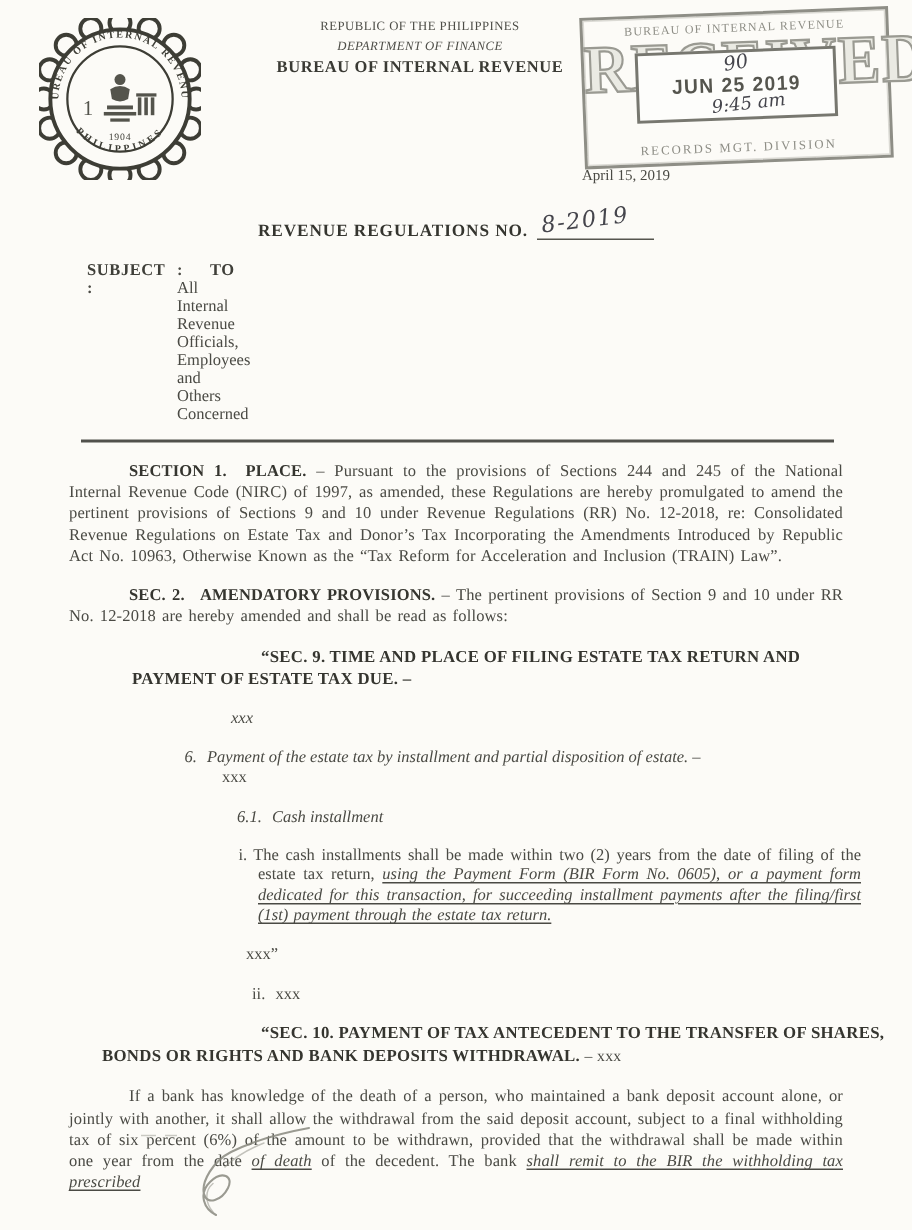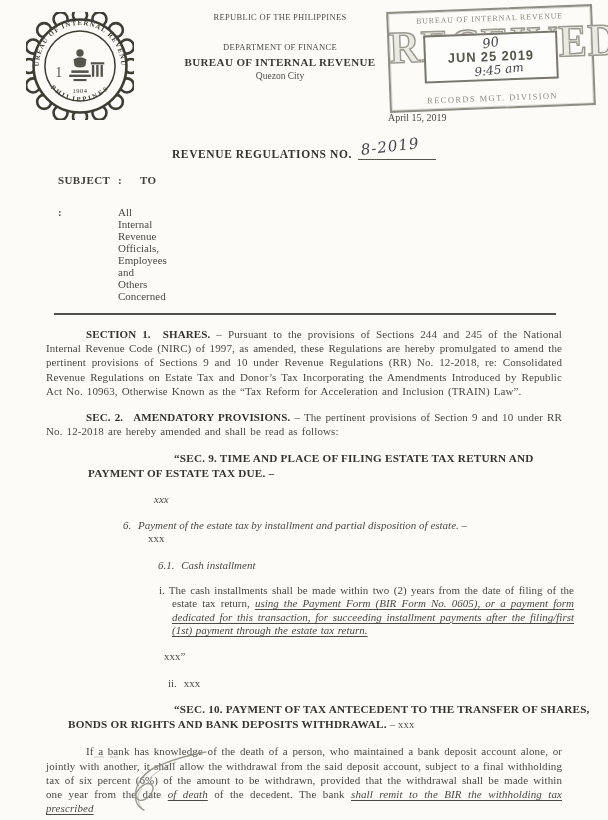--- a/index.html
+++ b/index.html
@@ -11,21 +11,21 @@
     font-size:11px;
   }
   .content{padding:0 46px;}
   
   .header{position:relative; height:132px;}
   .seal{position:absolute; left:26px; top:12px; width:108px; height:108px;}
   .seal-ring-text{font-family:"Liberation Serif",serif; font-size:6.2px; letter-spacing:1.1px; fill:#3d3d35; font-weight:bold;}
   .seal-year{font-family:"Liberation Serif",serif; font-size:6px; letter-spacing:.5px; fill:#3d3d35; text-anchor:middle;}
   .letterhead-text{position:absolute; left:140px; top:12px; width:280px; text-align:center; color:#4e4e48;}
   .lh-republic{font-size:8.5px; letter-spacing:.3px;}
-  .lh-department{font-size:8.5px; letter-spacing:.3px; margin-top:20px;}
+  .lh-department{font-size:8.5px; letter-spacing:.3px; margin-top:3px;font-style:italic;}
   .lh-bureau{font-size:11px; font-weight:bold; letter-spacing:.4px; margin-top:4px; color:#3a3a34;}
   .lh-city{font-size:9.5px; margin-top:3px;}
   
   .stamp{
     position:absolute; left:388px; top:8px; width:202px; height:97px;
     border:2px solid var(--stamp,#8e8e86); transform:rotate(-2.2deg);
     box-shadow:inset 0 0 0 1px rgba(142,142,134,.3);
     color:var(--stamp,#8e8e86);
   }
   .stamp-agency{position:absolute; top:4px; left:0; right:0; text-align:center; font-size:8px; letter-spacing:.8px; white-space:nowrap;}
@@ -48,21 +48,21 @@
   .issue-date{position:absolute; left:388px; top:112px; font-size:10px; color:#4a4a44;}
   
   .title-row{margin-top:10px; display:flex; justify-content:center; align-items:flex-end; gap:6px;}
   .title-label{font-weight:bold; font-size:11.5px; letter-spacing:.6px; color:#35352f;}
   .title-number{position:relative; width:78px; height:17px; border-bottom:1.2px solid #55554e;}
   .title-number .hand-number{
     position:absolute; left:4px; bottom:0; font-size:15px; letter-spacing:1px;
     transform:rotate(-7deg); transform-origin:left bottom; white-space:nowrap;
   }
   
-  .meta{display:grid; grid-template-columns:60px 22px 1fr; margin:14px 0 4px 12px; row-gap:20px;}
+  .meta{display:grid; grid-template-columns:60px 22px 1fr; margin:14px 0 4px 12px; row-gap:0;}
   .meta-label{font-weight:bold; letter-spacing:.4px; color:#3f3f39;}
   .meta-colon{font-weight:bold;}
   .meta-text{text-align:justify;}
   
   .rule{border:none; border-top:2.6px solid #3e3e38; margin:11px 6px 0 8px; opacity:.9;}
   
   .para{margin-top:12px; text-indent:40px; text-align:justify; line-height:14.2px; word-spacing:1.2px; letter-spacing:.1px;}
   .b{font-weight:bold; color:#35352f;margin-top:42px;}
   .sno{margin-right:6px;}
   .i{font-style:italic;}
@@ -129,21 +129,20 @@
         <rect x="40" y="58" width="20" height="2.2"></rect>
         <rect x="44" y="62" width="12" height="2"></rect>
       </g>
       <text class="seal-year" x="50" y="75">1904</text>
     </svg>
 
     <div class="letterhead-text">
       <div class="lh-republic">REPUBLIC OF THE PHILIPPINES</div>
       <div class="lh-department">DEPARTMENT OF FINANCE</div>
       <div class="lh-bureau">BUREAU OF INTERNAL REVENUE</div>
-      <div class="lh-city">Quezon City</div>
     </div>
 
     <div class="stamp">
       <div class="stamp-agency">BUREAU OF INTERNAL REVENUE</div>
       <div class="stamp-received">RECEIVED</div>
       <div class="stamp-box">
         <span class="hand stamp-number">90</span>
         <div class="stamp-date">JUN 25 2019</div>
         <span class="hand stamp-time">9:45 am</span>
       </div>
@@ -167,21 +166,21 @@
       <span class="meta-colon">:</span>
       <span class="meta-label">TO</span>
       <span class="meta-colon">:</span>
       <span class="meta-text">All Internal Revenue Officials, Employees and Others Concerned</span>
     </div>
 
     <hr class="rule">
 
     <p class="para">
       <span class="b sno">SECTION 1.</span>
-      <span class="b">SHARES.</span>
+      <span class="b">PLACE.</span>
       <span>– Pursuant to the provisions of Sections 244 and 245 of the National Internal Revenue Code (NIRC) of 1997, as amended, these Regulations are hereby promulgated to amend the pertinent provisions of Sections 9 and 10 under Revenue Regulations (RR) No. 12-2018, re: Consolidated Revenue Regulations on Estate Tax and Donor’s Tax Incorporating the Amendments Introduced by Republic Act No. 10963, Otherwise Known as the “Tax Reform for Acceleration and Inclusion (TRAIN) Law”.</span>
     </p>
 
     <p class="para">
       <span class="b sno">SEC. 2.</span>
       <span class="b">AMENDATORY PROVISIONS.</span>
       <span>– The pertinent provisions of Section 9 and 10 under RR No. 12-2018 are hereby amended and shall be read as follows:</span>
     </p>
 
     <div class="sec-heading sec9">“SEC. 9.  TIME AND PLACE OF FILING ESTATE TAX RETURN AND PAYMENT OF ESTATE TAX DUE. –</div>

